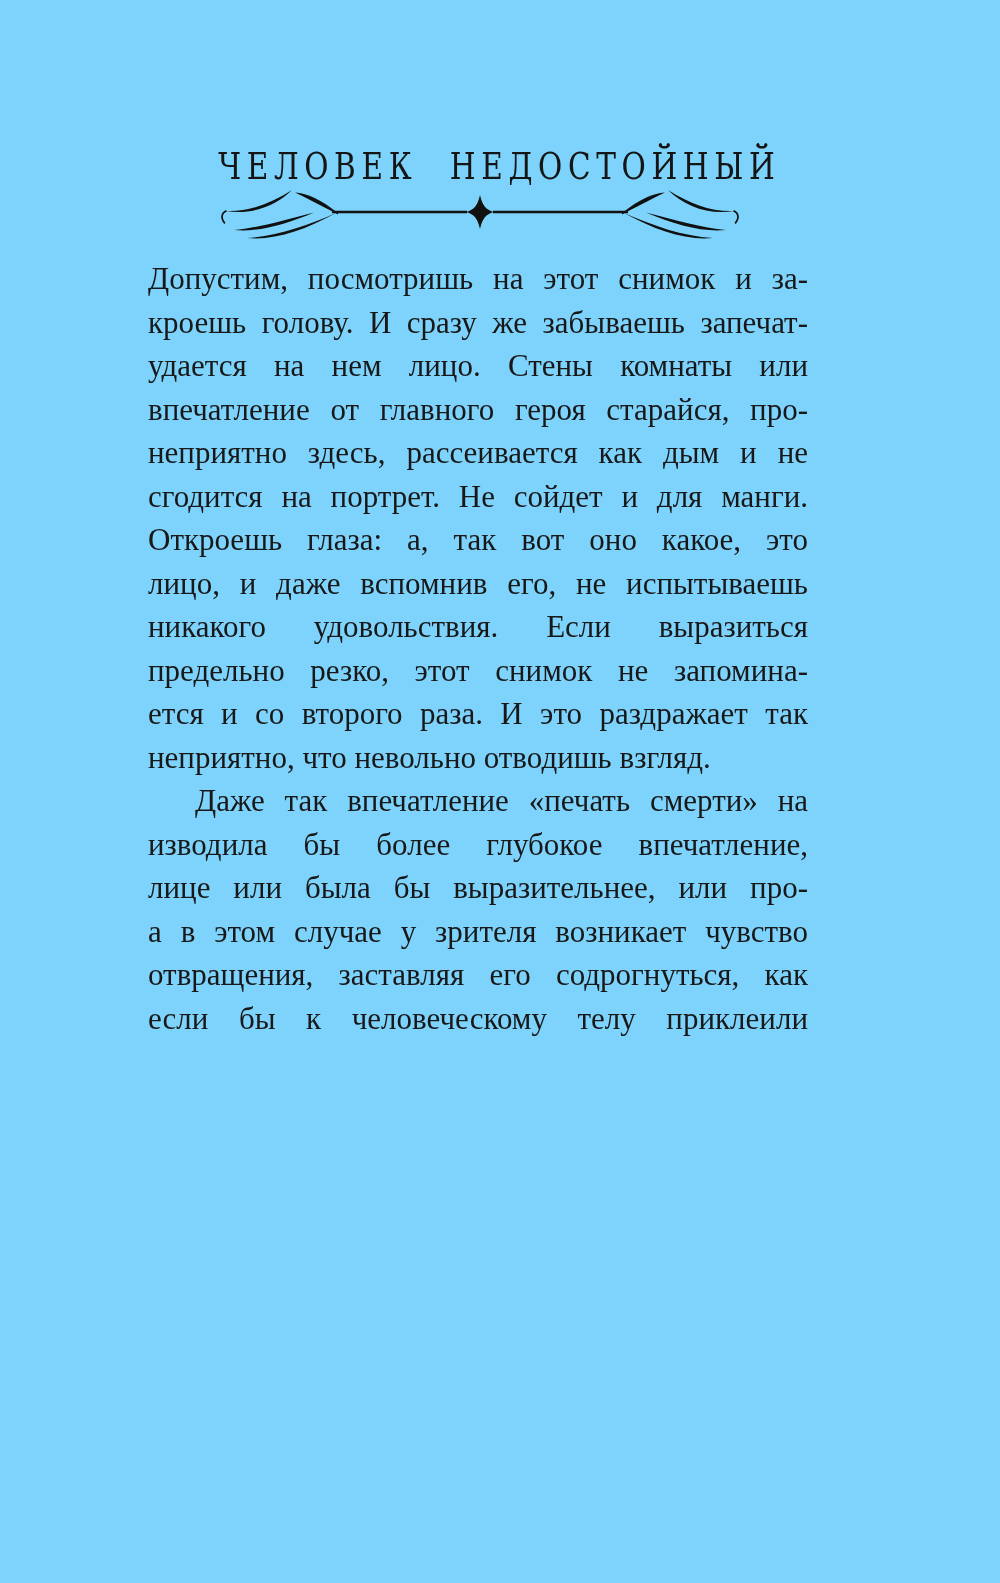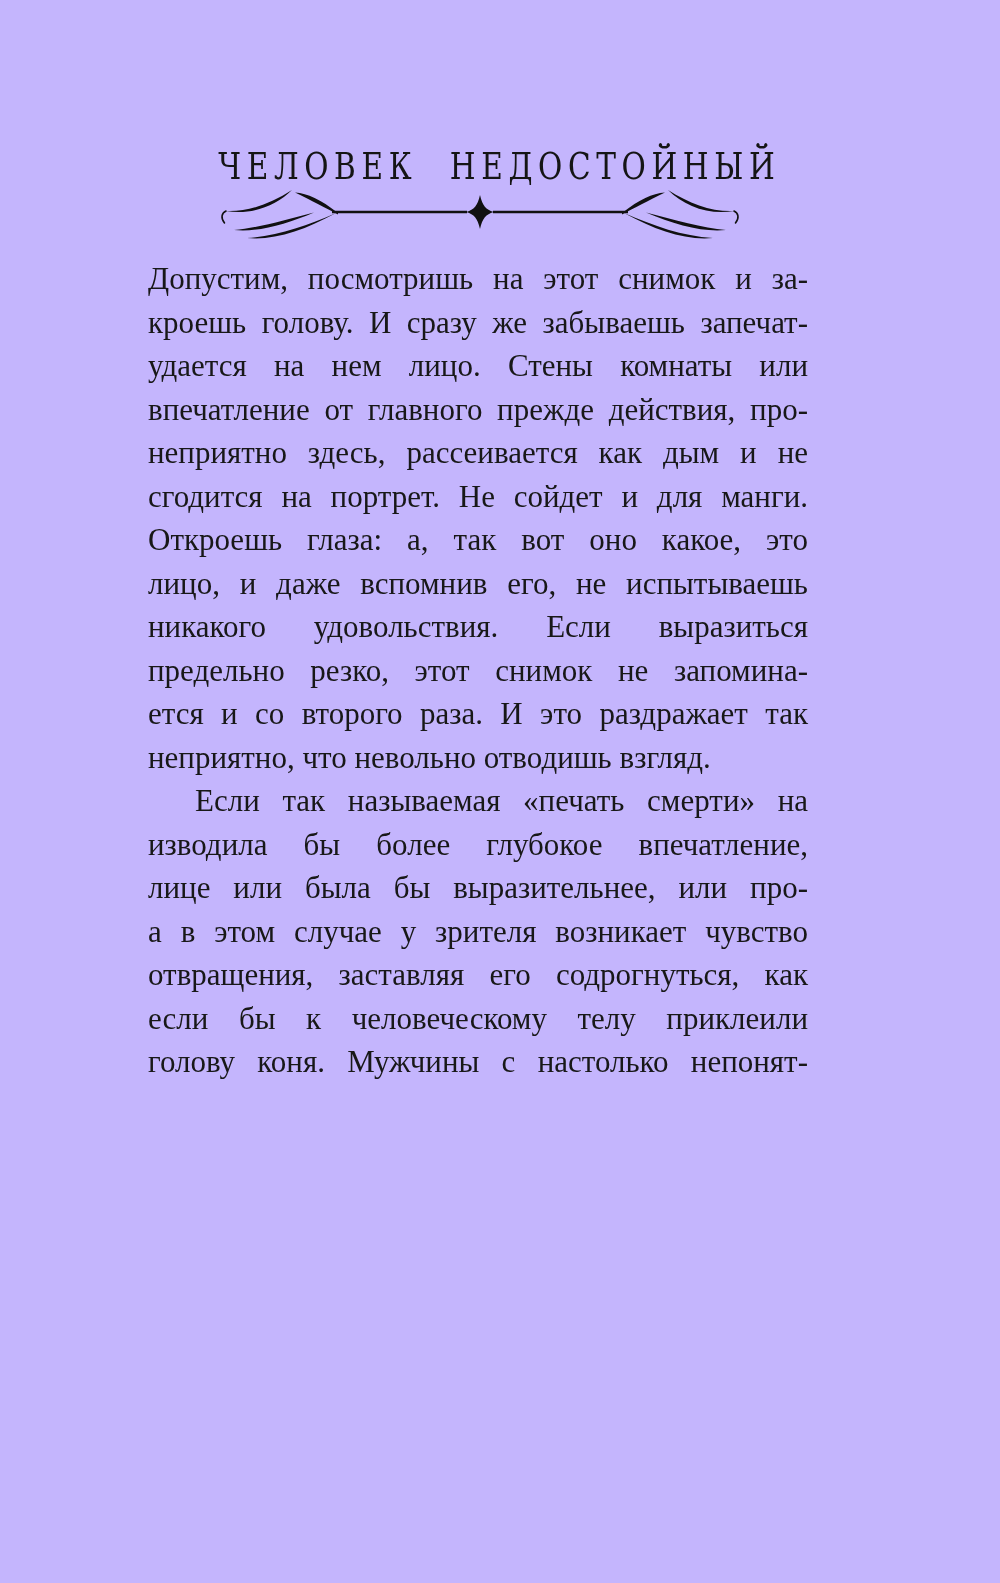--- a/index.html
+++ b/index.html
@@ -4,21 +4,21 @@
 <style>
   html, body {
     margin: 0;
     padding: 0;
     background: #ffffff;
   }
   .page {
     position: relative;
     width: 1000px;
     height: 1583px;
-    background: #c4b5fd;
+    background: #7dd3fc;
     overflow: hidden;
     font-family: "Liberation Serif", "DejaVu Serif", serif;
     color: #1a1a1a;
   }
   .chapter-header {
     position: absolute;
     left: 148px;
     top: 144px;
     width: 660px;
     text-align: center;
@@ -94,34 +94,33 @@
     </g>
 
     <path d="M 260,9 C 262.5,20 266,23.5 273.5,26 C 266,28.5 262.5,32 260,43 C 257.5,32 254,28.5 246.5,26 C 254,23.5 257.5,20 260,9 Z"></path>
   </svg>
 
   <div class="page-body">
       <div class="paragraph">
         <div class="text-line">Допустим, посмотришь на этот снимок и за-</div>
         <div class="text-line">кроешь голову. И сразу же забываешь запечат-</div>
         <div class="text-line">удается на нем лицо. Стены комнаты или</div>
-        <div class="text-line">впечатление от главного прежде действия, про-</div>
+        <div class="text-line">впечатление от главного героя старайся, про-</div>
         <div class="text-line">неприятно здесь, рассеивается как дым и не</div>
         <div class="text-line">сгодится на портрет. Не сойдет и для манги.</div>
         <div class="text-line">Откроешь глаза: а, так вот оно какое, это</div>
         <div class="text-line">лицо, и даже вспомнив его, не испытываешь</div>
         <div class="text-line">никакого удовольствия. Если выразиться</div>
         <div class="text-line">предельно резко, этот снимок не запомина-</div>
         <div class="text-line">ется и со второго раза. И это раздражает так</div>
         <div class="text-line last">неприятно, что невольно отводишь взгляд.</div>
       </div>
       <div class="paragraph">
-        <div class="text-line indent">Если так называемая «печать смерти» на</div>
+        <div class="text-line indent">Даже так впечатление «печать смерти» на</div>
         <div class="text-line">изводила бы более глубокое впечатление,</div>
         <div class="text-line">лице или была бы выразительнее, или про-</div>
         <div class="text-line">а в этом случае у зрителя возникает чувство</div>
         <div class="text-line">отвращения, заставляя его содрогнуться, как</div>
         <div class="text-line">если бы к человеческому телу приклеили</div>
-        <div class="text-line">голову коня. Мужчины с настолько непонят-</div>
       </div>
     </div>
 
 </div>
 
 </body></html>

